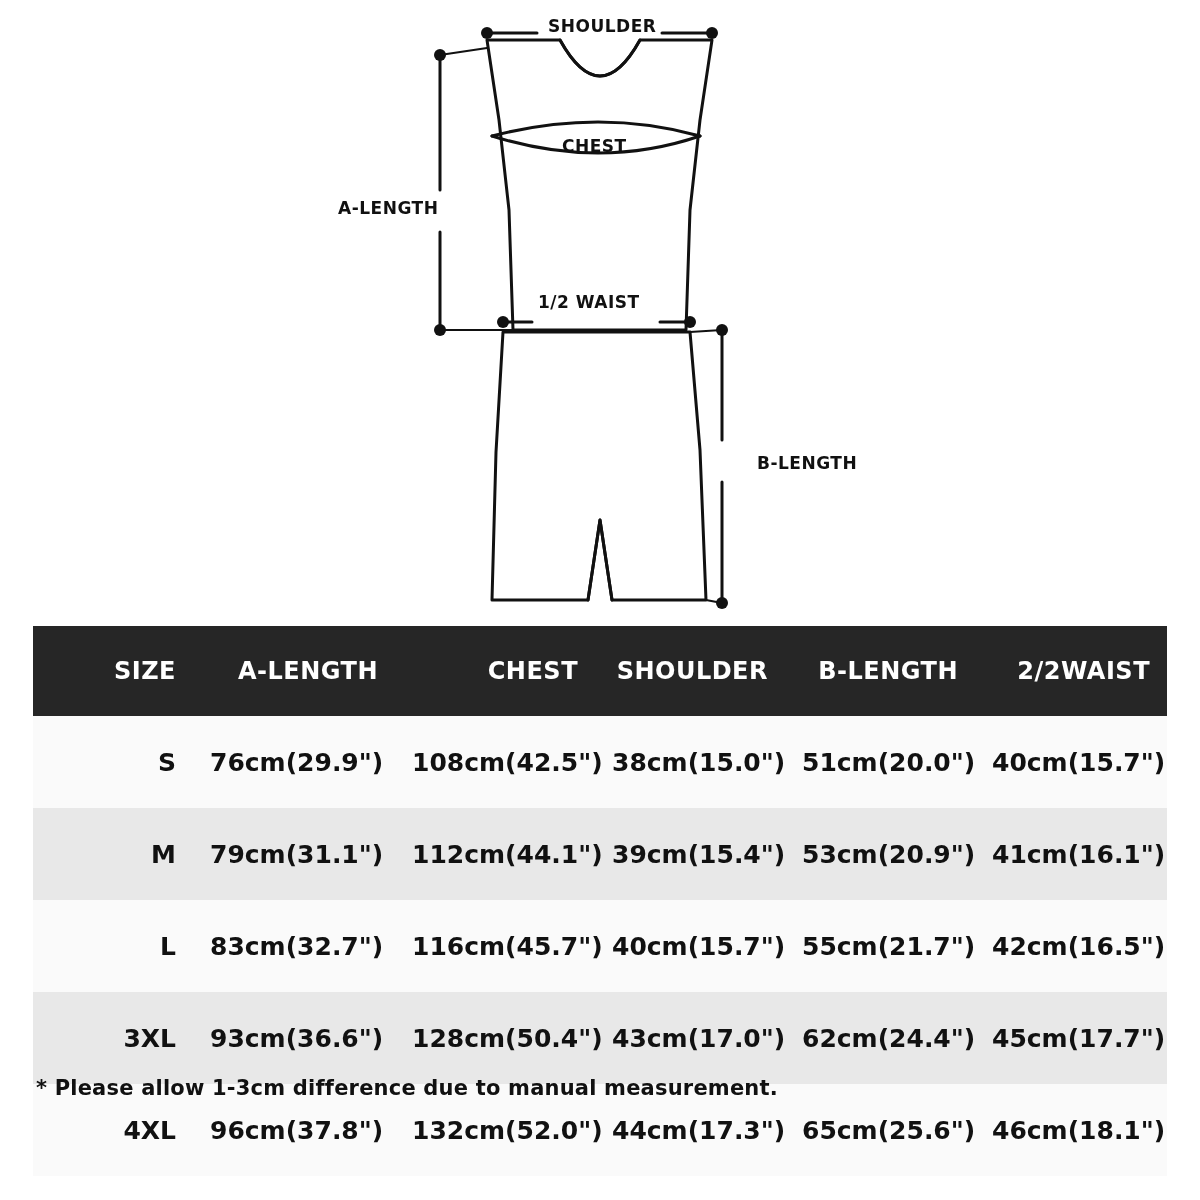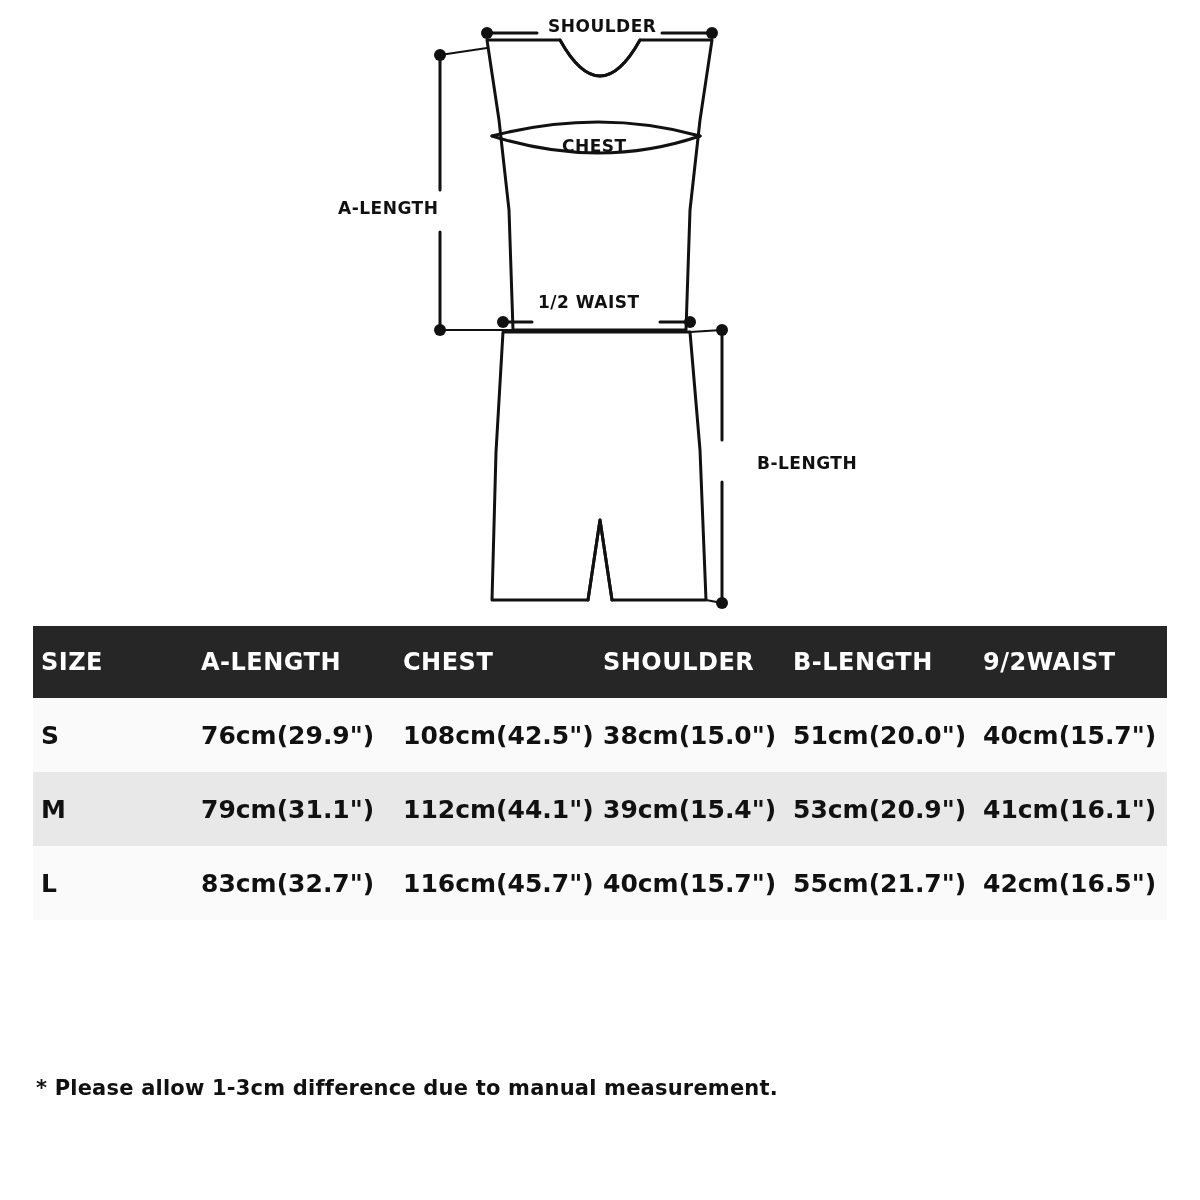--- a/index.html
+++ b/index.html
@@ -49,24 +49,24 @@
   
   #size-table {
     position: absolute;
     left: 33px;
     top: 626px;
     width: 1134px;
     border-collapse: collapse;
     table-layout: fixed;
   }
   #size-table th, #size-table td {
-    text-align: left;
+    text-align: right;
     font-weight: bold;
     color: #111;
-    padding: 8px;
+    padding: 17px;
     height: 58px;
     vertical-align: middle;
     white-space: nowrap;
   }
   #size-table thead th {
     background: #262626;
     color: #ffffff;
     font-size: 24px;
     height: 56px;
     letter-spacing: 0.5px;
@@ -180,21 +180,21 @@
         <col class="col-b">
         <col class="col-waist">
     </colgroup>
     <thead>
       <tr>
         <th>SIZE</th>
         <th>A-LENGTH</th>
         <th>CHEST</th>
         <th>SHOULDER</th>
         <th>B-LENGTH</th>
-        <th>9/2WAIST</th>
+        <th>2/2WAIST</th>
       </tr>
     </thead>
     <tbody>
       <tr class="row-odd">
         <td>S</td>
         <td>76cm(29.9")</td>
         <td>108cm(42.5")</td>
         <td>38cm(15.0")</td>
         <td>51cm(20.0")</td>
         <td>40cm(15.7")</td>
@@ -208,18 +208,34 @@
         <td>41cm(16.1")</td>
       </tr>
       <tr class="row-odd">
         <td>L</td>
         <td>83cm(32.7")</td>
         <td>116cm(45.7")</td>
         <td>40cm(15.7")</td>
         <td>55cm(21.7")</td>
         <td>42cm(16.5")</td>
       </tr>
+      <tr class="row-even">
+        <td>3XL</td>
+        <td>93cm(36.6")</td>
+        <td>128cm(50.4")</td>
+        <td>43cm(17.0")</td>
+        <td>62cm(24.4")</td>
+        <td>45cm(17.7")</td>
+      </tr>
+      <tr class="row-odd">
+        <td>4XL</td>
+        <td>96cm(37.8")</td>
+        <td>132cm(52.0")</td>
+        <td>44cm(17.3")</td>
+        <td>65cm(25.6")</td>
+        <td>46cm(18.1")</td>
+      </tr>
     </tbody>
   </table>
 
   <div id="footnote">* Please allow 1-3cm difference due to manual measurement.</div>
 
 </div>
 
 </body></html>

